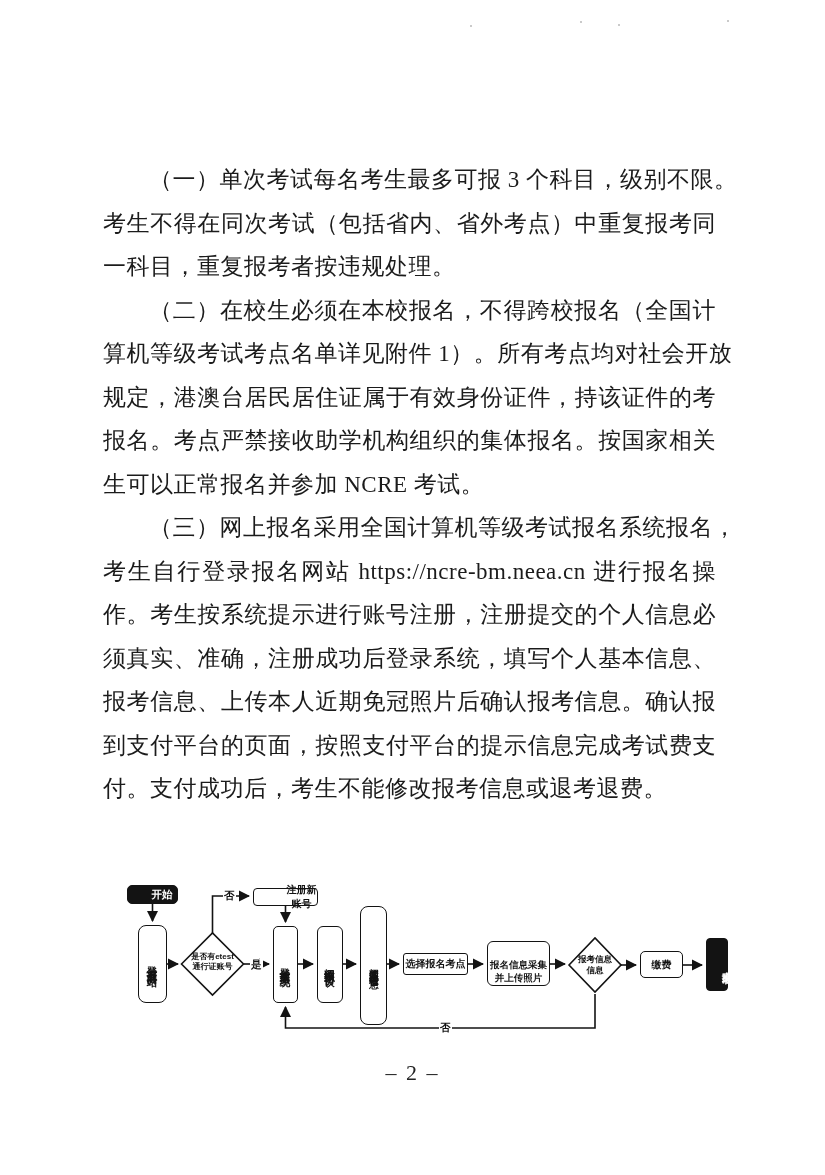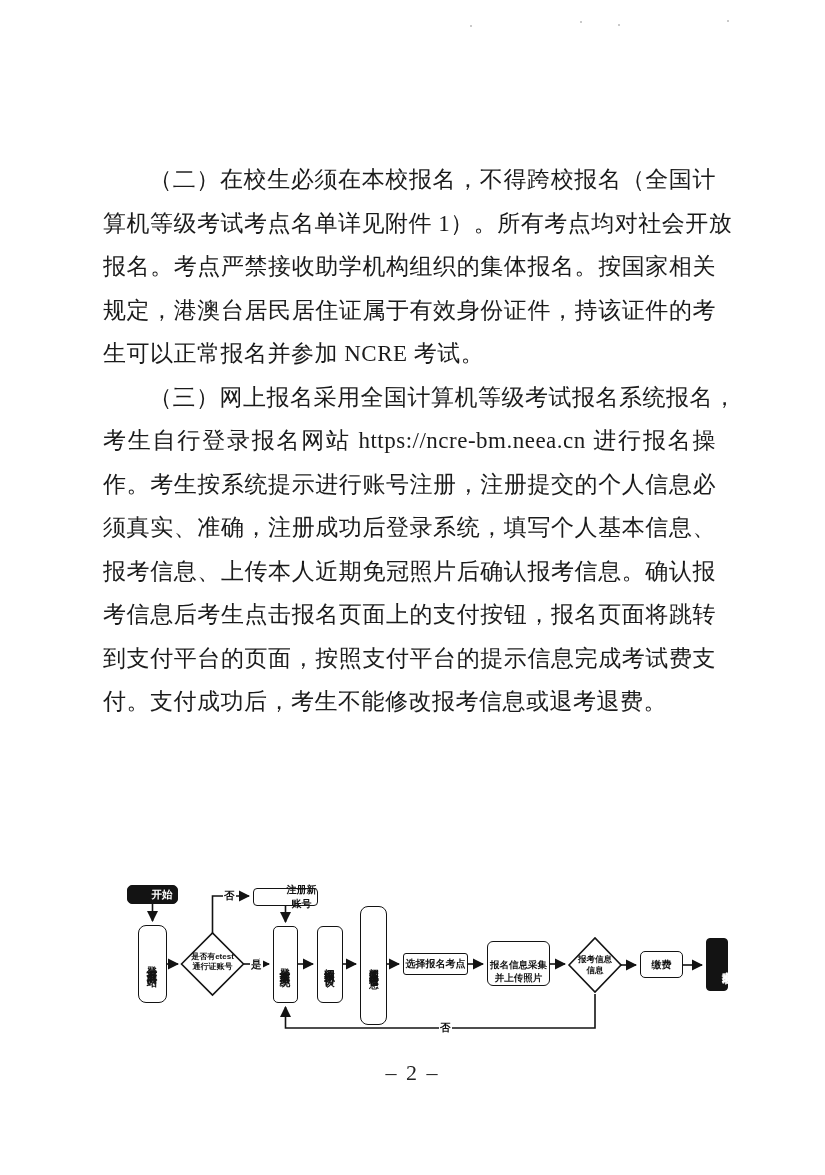--- a/index.html
+++ b/index.html
@@ -66,33 +66,37 @@
 
 <div class="page">
 
   <div class="speck" style="left:580px; top:21px; width:2px; height:2px;"></div>
   <div class="speck" style="left:618px; top:24px; width:2px; height:2px;"></div>
   <div class="speck" style="left:727px; top:20px; width:2px; height:2px;"></div>
   <div class="speck" style="left:470px; top:25px; width:2px; height:2px;"></div>
 
   <div class="body-text">
     <div class="para">
+      <div class="line indent">（一）单次考试每名考生最多可报 3 个科目，级别不限。</div>
+      <div class="line">考生不得在同次考试（包括省内、省外考点）中重复报考同</div>
+      <div class="line last">一科目，重复报考者按违规处理。</div>
+    </div>
+    <div class="para">
       <div class="line indent">（二）在校生必须在本校报名，不得跨校报名（全国计</div>
       <div class="line">算机等级考试考点名单详见附件 1）。所有考点均对社会开放</div>
+      <div class="line">规定，港澳台居民居住证属于有效身份证件，持该证件的考</div>
       <div class="line">报名。考点严禁接收助学机构组织的集体报名。按国家相关</div>
-      <div class="line">规定，港澳台居民居住证属于有效身份证件，持该证件的考</div>
       <div class="line last">生可以正常报名并参加 NCRE 考试。</div>
     </div>
     <div class="para">
       <div class="line indent">（三）网上报名采用全国计算机等级考试报名系统报名，</div>
       <div class="line">考生自行登录报名网站 https://ncre-bm.neea.cn 进行报名操</div>
       <div class="line">作。考生按系统提示进行账号注册，注册提交的个人信息必</div>
       <div class="line">须真实、准确，注册成功后登录系统，填写个人基本信息、</div>
       <div class="line">报考信息、上传本人近期免冠照片后确认报考信息。确认报</div>
-      <div class="line">考信息后考生点击报名页面上的支付按钮，报名页面将跳转</div>
       <div class="line">到支付平台的页面，按照支付平台的提示信息完成考试费支</div>
       <div class="line last">付。支付成功后，考生不能修改报考信息或退考退费。</div>
     </div>
   </div>
 
   <div class="flowchart">
 
     <svg class="connectors" viewBox="0 0 660 172">
       <defs>
         <marker id="arr" viewBox="0 0 10 10" refX="9" refY="5" markerWidth="7" markerHeight="7" orient="auto-start-reverse">

